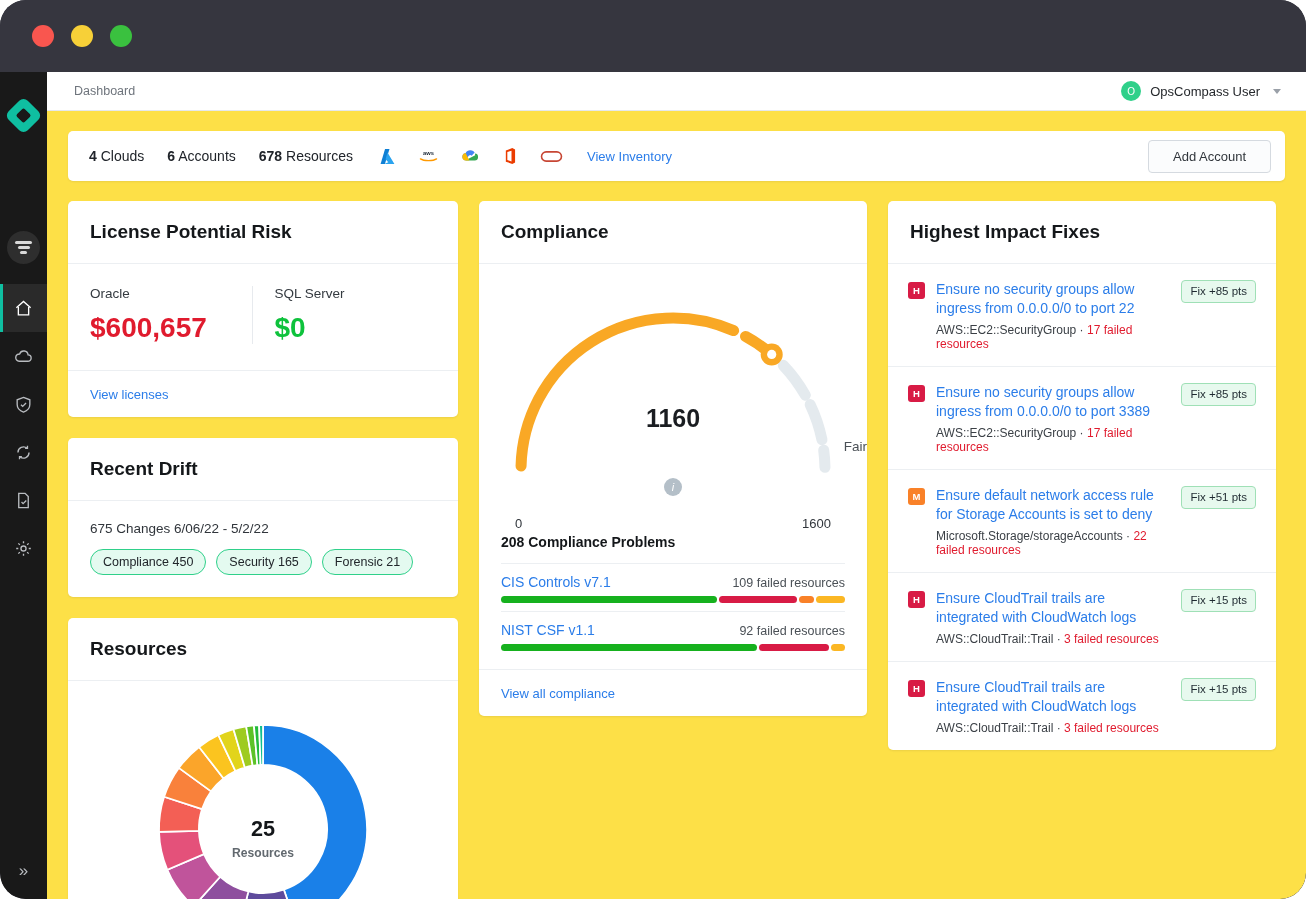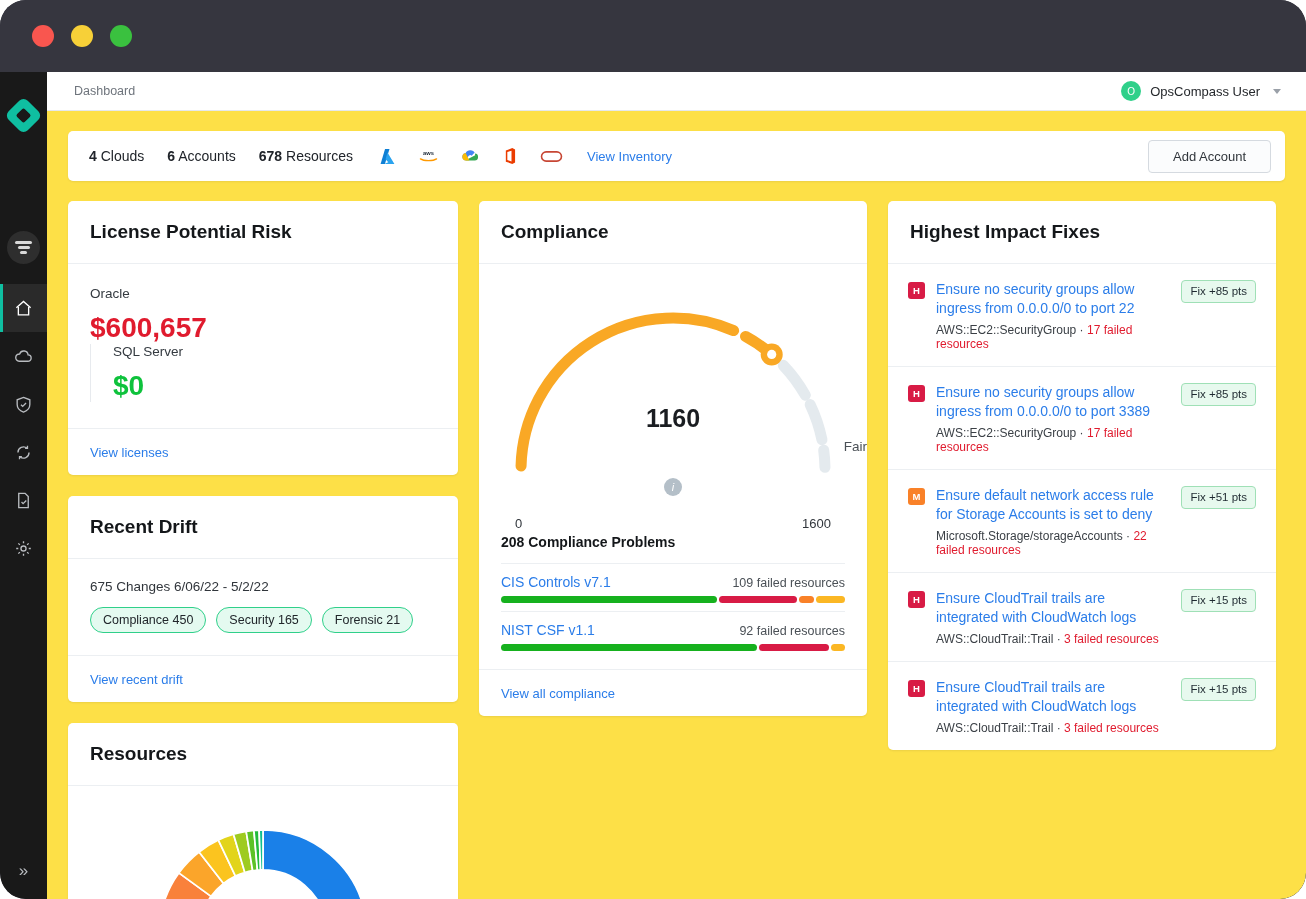--- a/index.html
+++ b/index.html
@@ -129,21 +129,21 @@
     box-shadow: 0 1px 2px rgba(20,30,50,.08);
     margin-bottom: 21px; overflow: hidden;
   }
   .card-head {
     padding: 20px 22px; font-size: 19px; font-weight: 700; color: #14171a;
     border-bottom: 1px solid #eceff2;
   }
   .card-foot { padding: 14px 22px; border-top: 1px solid #eceff2; }
 
   
-  .lic-body { display: flex; padding: 22px 22px 26px 22px; flex-direction: column; }
+  .lic-body { display: flex; padding: 22px 22px 26px 22px; }
   .lic-cell { flex: 1; }
   .lic-cell + .lic-cell { border-left: 1px solid #e7eaee; padding-left: 22px; }
   .lic-label { font-size: 13.5px; color: #343a40; margin-bottom: 11px; }
   .lic-val { font-size: 28px; font-weight: 700; }
   .lic-val.red { color: #e01b2e; }
   .lic-val.green { color: #0ec23c; }
 
   
   .drift-body { padding: 20px 22px 22px 22px; }
   .drift-line { font-size: 13.5px; color: #30353b; margin-bottom: 13px; }
@@ -355,23 +355,20 @@
 
         <div class="card">
           <div class="card-head">Recent Drift</div>
           <div class="drift-body">
             <div class="drift-line">675 Changes 6/06/22 - 5/2/22</div>
             <div class="pills">
               <div class="pill">Compliance 450</div>
               <div class="pill">Security 165</div>
               <div class="pill">Forensic 21</div>
             </div>
-          </div>
-          <div class="card-foot">
-            <a class="link">View recent drift</a>
           </div>
         </div>
 
         <div class="card">
           <div class="card-head">Resources</div>
           <div class="res-body">
             <svg width="300" height="260" viewBox="0 0 300 300">
               <g id="donut-slices" transform="translate(150,150)">
                   <path d="M 7.34788079488412e-15 -120 A 120 120 0 0 1 39.00124346937788 113.48525458332597 L 24.050766806116364 69.98257365971769 A 74 74 0 0 0 4.531193156845207e-15 -74 Z" fill="#1a80e8" stroke="#ffffff" stroke-width="2"></path>
                   <path d="M 39.00124346937788 113.48525458332597 A 120 120 0 0 1 -27.48479495953136 116.81004257354125 L -16.948956891711006 72.03285958701711 A 74 74 0 0 0 24.050766806116364 69.98257365971769 Z" fill="#5e4b9c" stroke="#ffffff" stroke-width="2"></path>

